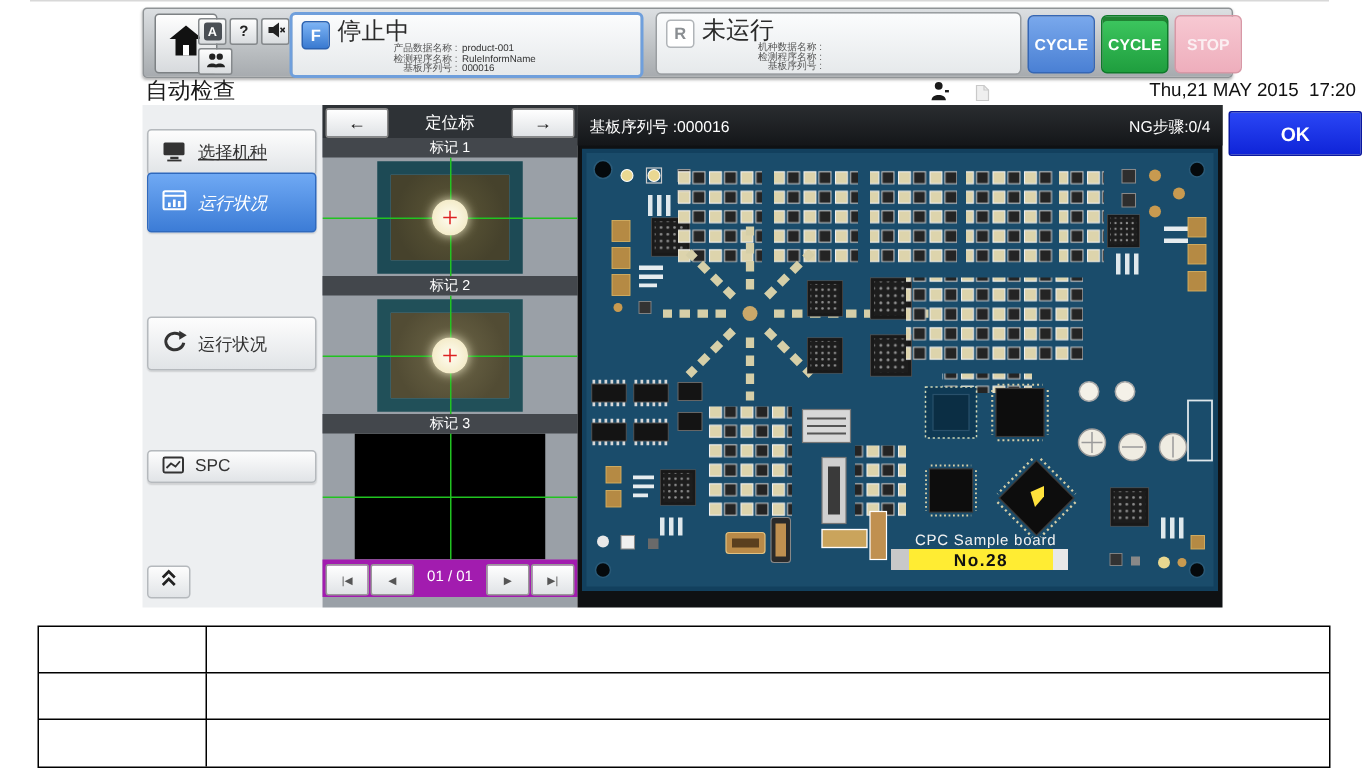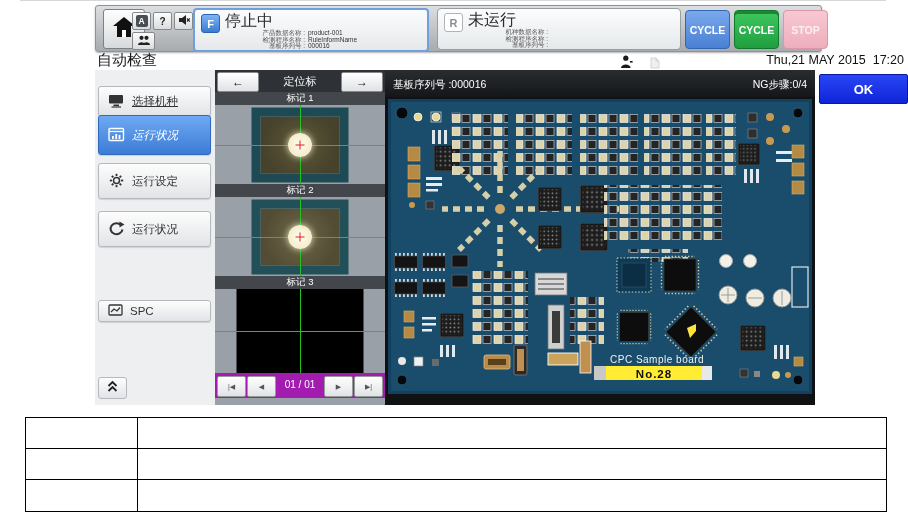--- a/index.html
+++ b/index.html
@@ -224,38 +224,20 @@
       <span>
         <svg width="17" height="15" viewBox="0 0 17 15">
             <rect x="1" y="1.5" width="14.5" height="12" rx="1" fill="none" stroke="currentColor" stroke-width="1.4"></rect>
             <line x1="1" y1="4.5" x2="15.5" y2="4.5" stroke="currentColor" stroke-width="1.2"></line>
             <rect x="4" y="9" width="1.8" height="3" fill="currentColor"></rect>
             <rect x="7.3" y="7" width="1.8" height="5" fill="currentColor"></rect>
             <rect x="10.6" y="8" width="1.8" height="4" fill="currentColor"></rect>
           </svg>
       </span>
       <span>运行状况</span>
-    </div>
-    <div class="side-btn sb2">
-      <span>
-        <svg width="17" height="15" viewBox="0 0 17 15">
-            <circle cx="8.5" cy="7.5" r="3" fill="none" stroke="currentColor" stroke-width="1.5"></circle>
-            <g stroke="currentColor" stroke-width="1.8">
-              <line x1="8.5" y1="0.8" x2="8.5" y2="3"></line>
-              <line x1="8.5" y1="12" x2="8.5" y2="14.2"></line>
-              <line x1="1.8" y1="7.5" x2="4" y2="7.5"></line>
-              <line x1="13" y1="7.5" x2="15.2" y2="7.5"></line>
-              <line x1="3.8" y1="2.8" x2="5.4" y2="4.4"></line>
-              <line x1="11.6" y1="10.6" x2="13.2" y2="12.2"></line>
-              <line x1="13.2" y1="2.8" x2="11.6" y2="4.4"></line>
-              <line x1="5.4" y1="10.6" x2="3.8" y2="12.2"></line>
-            </g>
-          </svg>
-      </span>
-      <span>运行设定</span>
     </div>
     <div class="side-btn sb3">
       <span>
         <svg width="17" height="15" viewBox="0 0 17 15">
             <path d="M13 4 A6 5.5 0 1 0 14.5 8.5" fill="none" stroke="currentColor" stroke-width="2"></path>
             <polygon points="11.5,0.5 16.5,3.5 11.5,6.5" fill="currentColor"></polygon>
           </svg>
       </span>
       <span>运行状况</span>
     </div>

